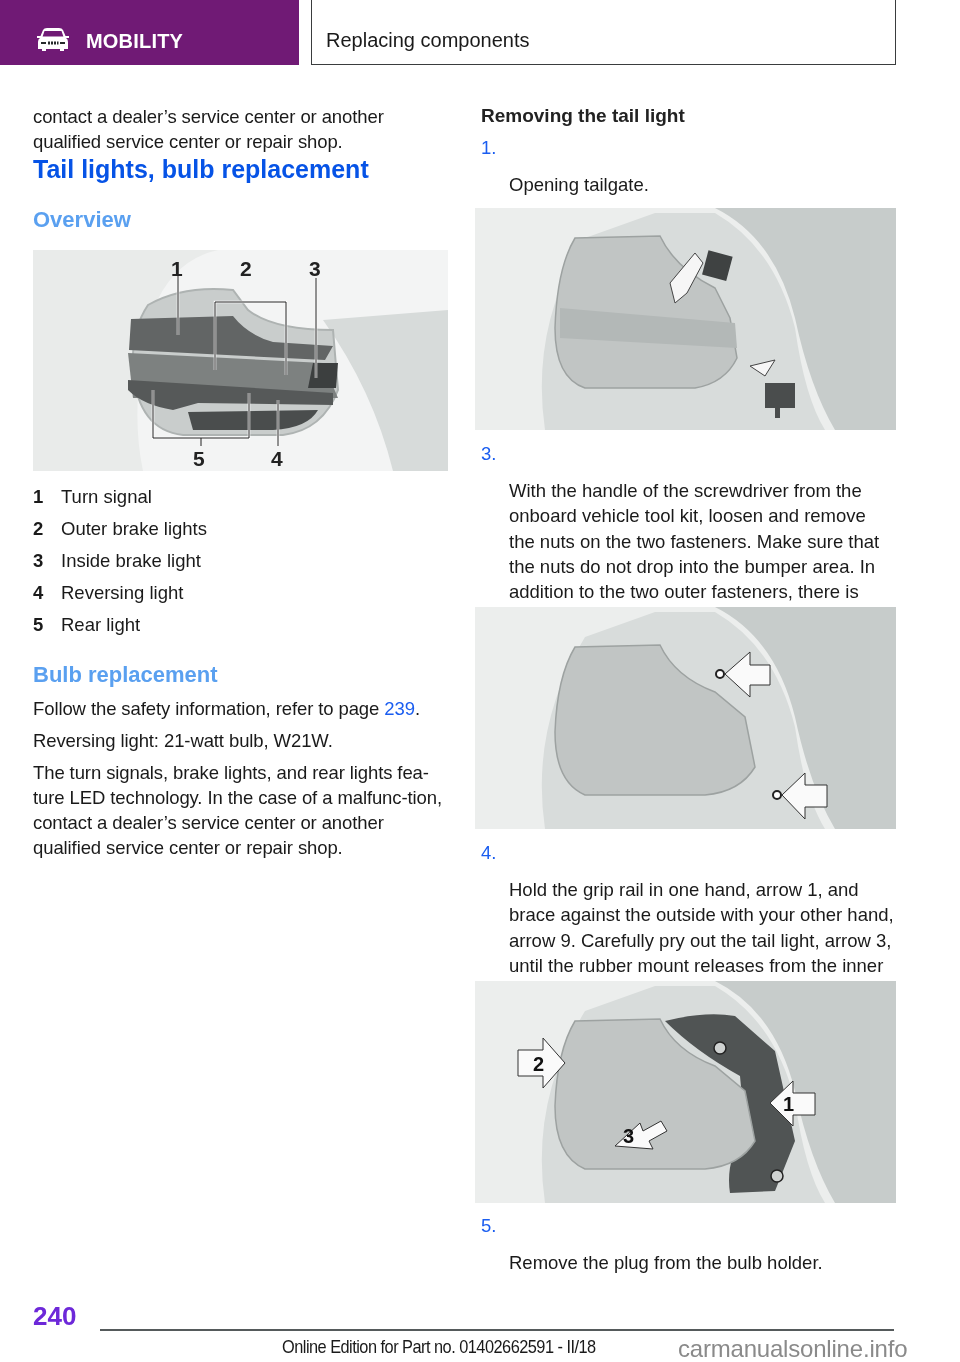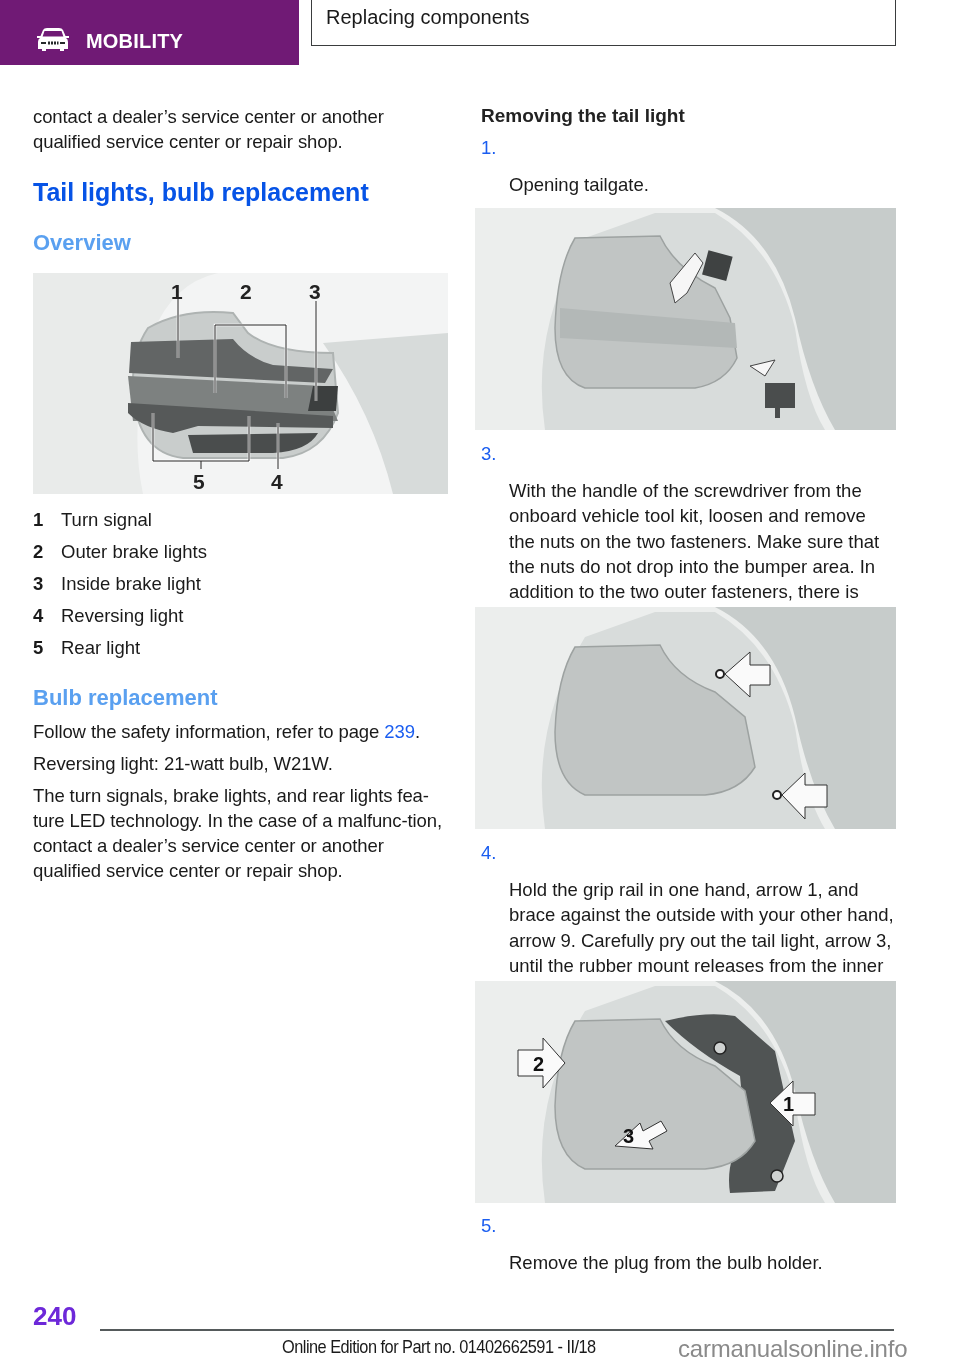--- a/index.html
+++ b/index.html
@@ -7,23 +7,23 @@
   body { position: relative; font-family: "Liberation Sans", "DejaVu Sans", sans-serif; color: #1a1a1a; }
 
   
   .hdr-left {
     position: absolute; left: 0; top: 0; width: 299px; height: 65px;
     background: #701a75; display: flex; align-items: flex-end; padding: 0 0 12px 36px;
   }
   .hdr-left .car { width: 34px; height: 24px; margin-right: 16px; margin-bottom: 1px; }
   .hdr-left .label { color: #ffffff; font-weight: bold; font-size: 20px; letter-spacing: 0.2px; line-height: 24px; }
   .hdr-right {
-    position: absolute; left: 311px; top: 0; width: 585px; height: 46px;
+    position: absolute; left: 311px; top: 0; width: 585px; height: 65px;
     border-left: 1.5px solid #3a3d3e; border-right: 1.5px solid #3a3d3e; border-bottom: 1.5px solid #3a3d3e;
-    display: flex; align-items: center; padding: 0 0 12px 14px;
+    display: flex; align-items: flex-end; padding: 0 0 12px 14px;
   }
   .hdr-right .label { font-size: 20px; color: #1a1a1a; line-height: 24px; }
 
   
   .col { position: absolute; top: 104px; }
   .col-left { left: 33px; width: 415px; }
   .col-right { left: 481px; width: 415px; }
 
   .p { font-size: 18.5px; line-height: 25px; color: #1a1a1a; letter-spacing: -0.1px; }
   .h1 { font-size: 25px; font-weight: bold; color: #0653e6; line-height: 30px; }
@@ -60,21 +60,21 @@
   </svg>
   <span class="label">MOBILITY</span>
 </div>
 <div class="hdr-right">
   <span class="label">Replacing components</span>
 </div>
 
 <div class="col col-left">
   <p class="p">contact a dealer’s service center or another qualified service center or repair shop.</p>
 
-  <h1 class="h1" style="margin-top:23px;">Tail lights, bulb replacement</h1>
+  <h1 class="h1" style="">Tail lights, bulb replacement</h1>
   <h2 class="h2" style="margin-top:22px;">Overview</h2>
 
   <div class="figure" style="margin-top:16px; width:415px; height:221px;">
     <svg width="415" height="221" viewBox="0 0 415 221">
       <rect width="415" height="221" fill="#e9ebea"></rect>
       <path d="M110 221 Q95 150 120 60 Q140 10 185 0 H415 V221 Z" fill="#f3f4f4"></path>
       <path d="M290 70 Q340 140 360 221 H415 V60 Z" fill="#d7dbda"></path>
       <path d="M115 55 Q150 35 200 40 L215 60 Q240 80 300 80 L305 140 Q290 180 250 185 H150 Q105 180 100 120 Q98 80 115 55 Z" fill="#c9cdcc" stroke="#aeb3b2" stroke-width="2"></path>
       <path d="M98 69 L200 66 Q215 85 240 92 L300 96 L292 110 L96 100 Z" fill="#626565"></path>
       <path d="M95 103 L290 113 L305 148 L100 148 Z" fill="#7d8180"></path>

